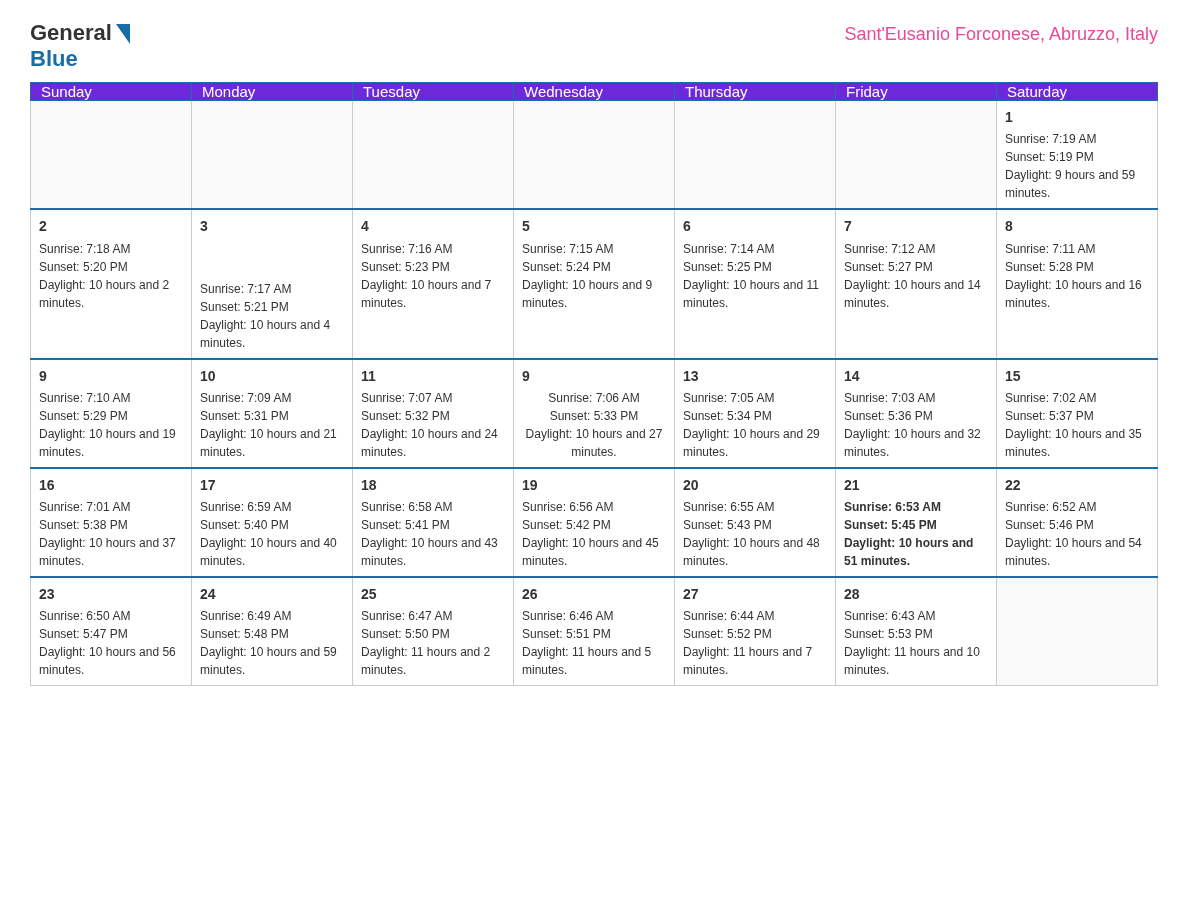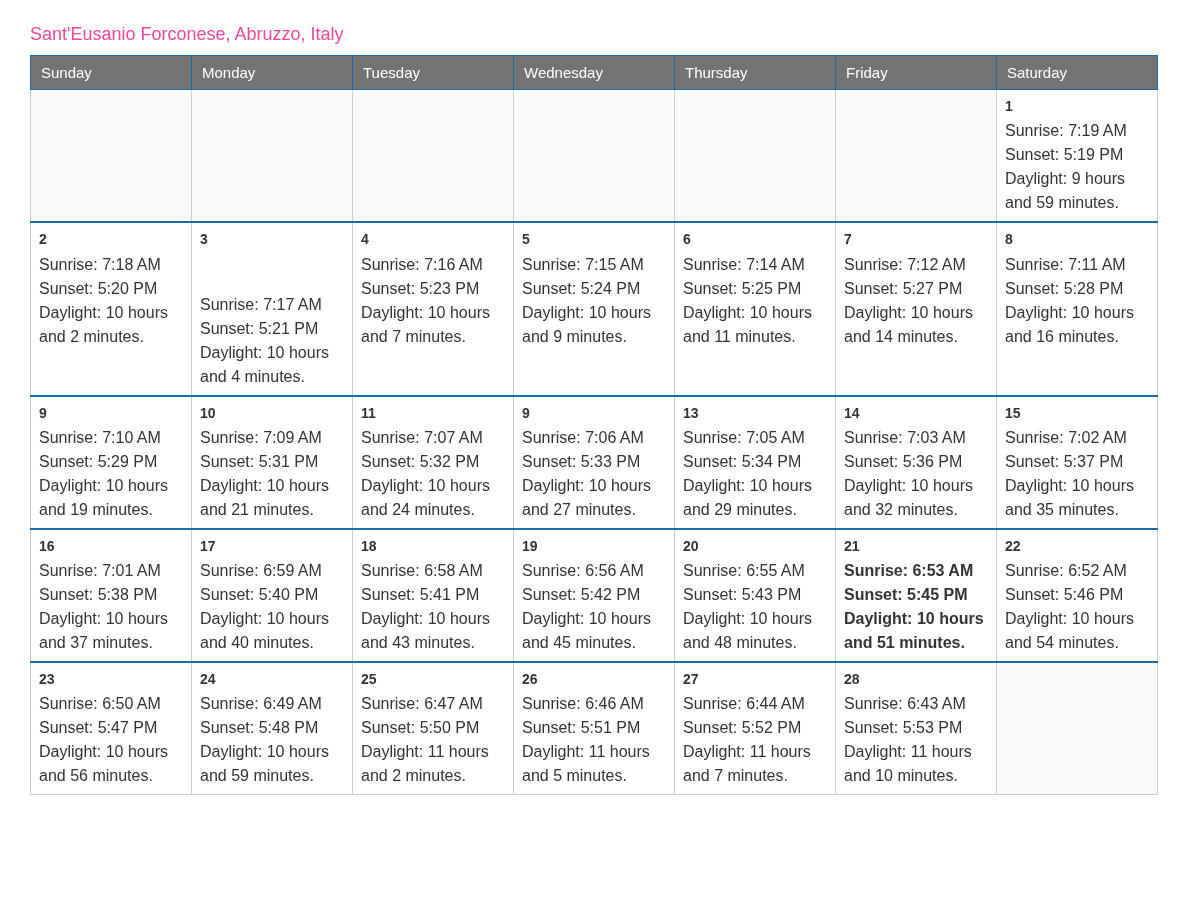--- a/index.html
+++ b/index.html
@@ -56,24 +56,24 @@
       font-size: 18px;
       color: #ec4899;
       margin-top: 4px;
     }
     .calendar {
       width: 100%;
       border-collapse: collapse;
       margin-top: 10px;
     }
     .calendar th {
-      background-color: #737373;
+      background-color: #6d28d9;
       color: #fff;
       text-align: left;
-      padding: 8px 10px;
+      padding: 0 10px;
       font-size: 15px;
       font-weight: normal;
       border: 1px solid #1a6ea8;
     }
     .calendar td {
       border: 1px solid #ccc;
       vertical-align: top;
       padding: 6px 8px;
       width: calc(100% / 7);
       min-height: 110px;
@@ -84,32 +84,39 @@
     .calendar td.empty {
       background: #f9f9f9;
     }
     .day-number {
       font-size: 14px;
       font-weight: bold;
       display: block;
       margin-bottom: 3px;
     }
     .day-info {
-      font-size: 16px;
+      font-size: 12px;
       color: #333;
       line-height: 1.5;
     }
     .row-top td {
       border-top: 2px solid #1a6ea8;
     }
   </style>
 </head>
 <body>
 
 <div class="header">
+  <div class="logo">
+    <div class="logo-top">
+      <span class="logo-general">General</span>
+      <div class="logo-arrow"></div>
+    </div>
+    <span class="logo-blue">Blue</span>
+  </div>
   <div class="title-area">
     <div class="subtitle">Sant'Eusanio Forconese, Abruzzo, Italy</div>
   </div>
 </div>
 
 <table class="calendar">
   <thead>
     <tr>
       <th>Sunday</th>
       <th>Monday</th>
@@ -193,21 +200,21 @@
 Daylight: 10 hours and 21 minutes.</div>
         </td>
         <td>
           <span class="day-number">11</span>
           <div class="day-info" style="white-space: pre-wrap;">Sunrise: 7:07 AM
 Sunset: 5:32 PM
 Daylight: 10 hours and 24 minutes.</div>
         </td>
         <td>
           <span class="day-number">9</span>
-          <div class="day-info" style="white-space: pre-wrap;">Sunrise: 7:06 AM
+          <div class="day-info" style="white-space: pre-wrap; text-align: center;">Sunrise: 7:06 AM
 Sunset: 5:33 PM
 Daylight: 10 hours and 27 minutes.</div>
         </td>
         <td>
           <span class="day-number">13</span>
           <div class="day-info" style="white-space: pre-wrap;">Sunrise: 7:05 AM
 Sunset: 5:34 PM
 Daylight: 10 hours and 29 minutes.</div>
         </td>
         <td>

